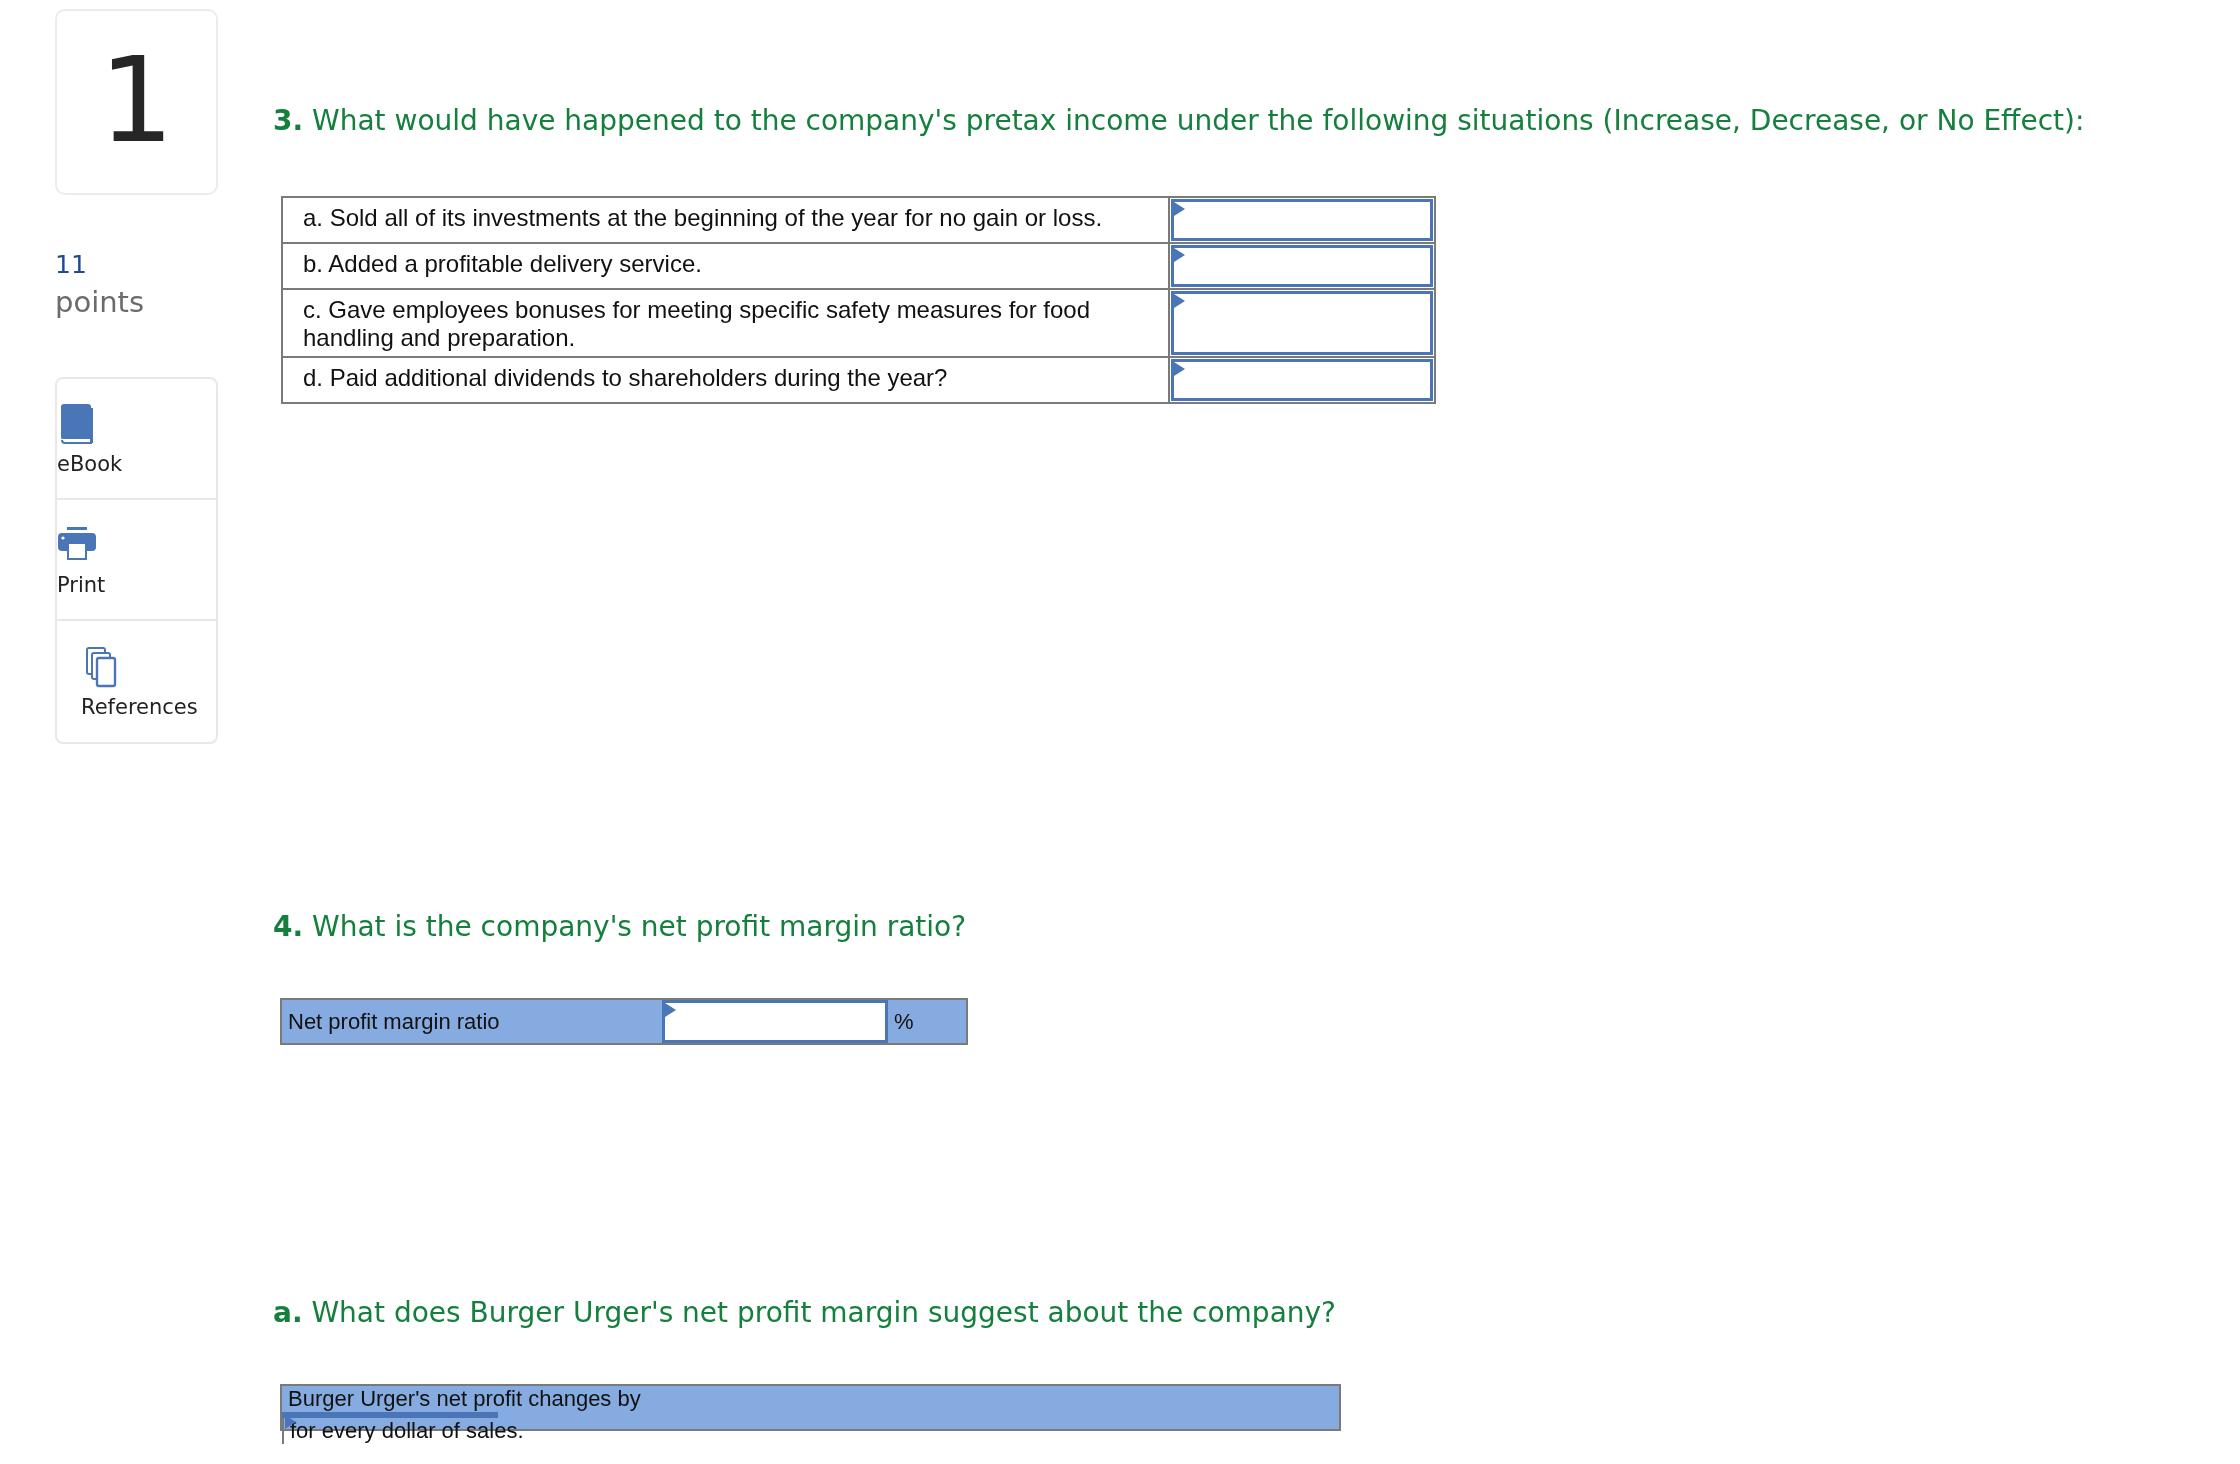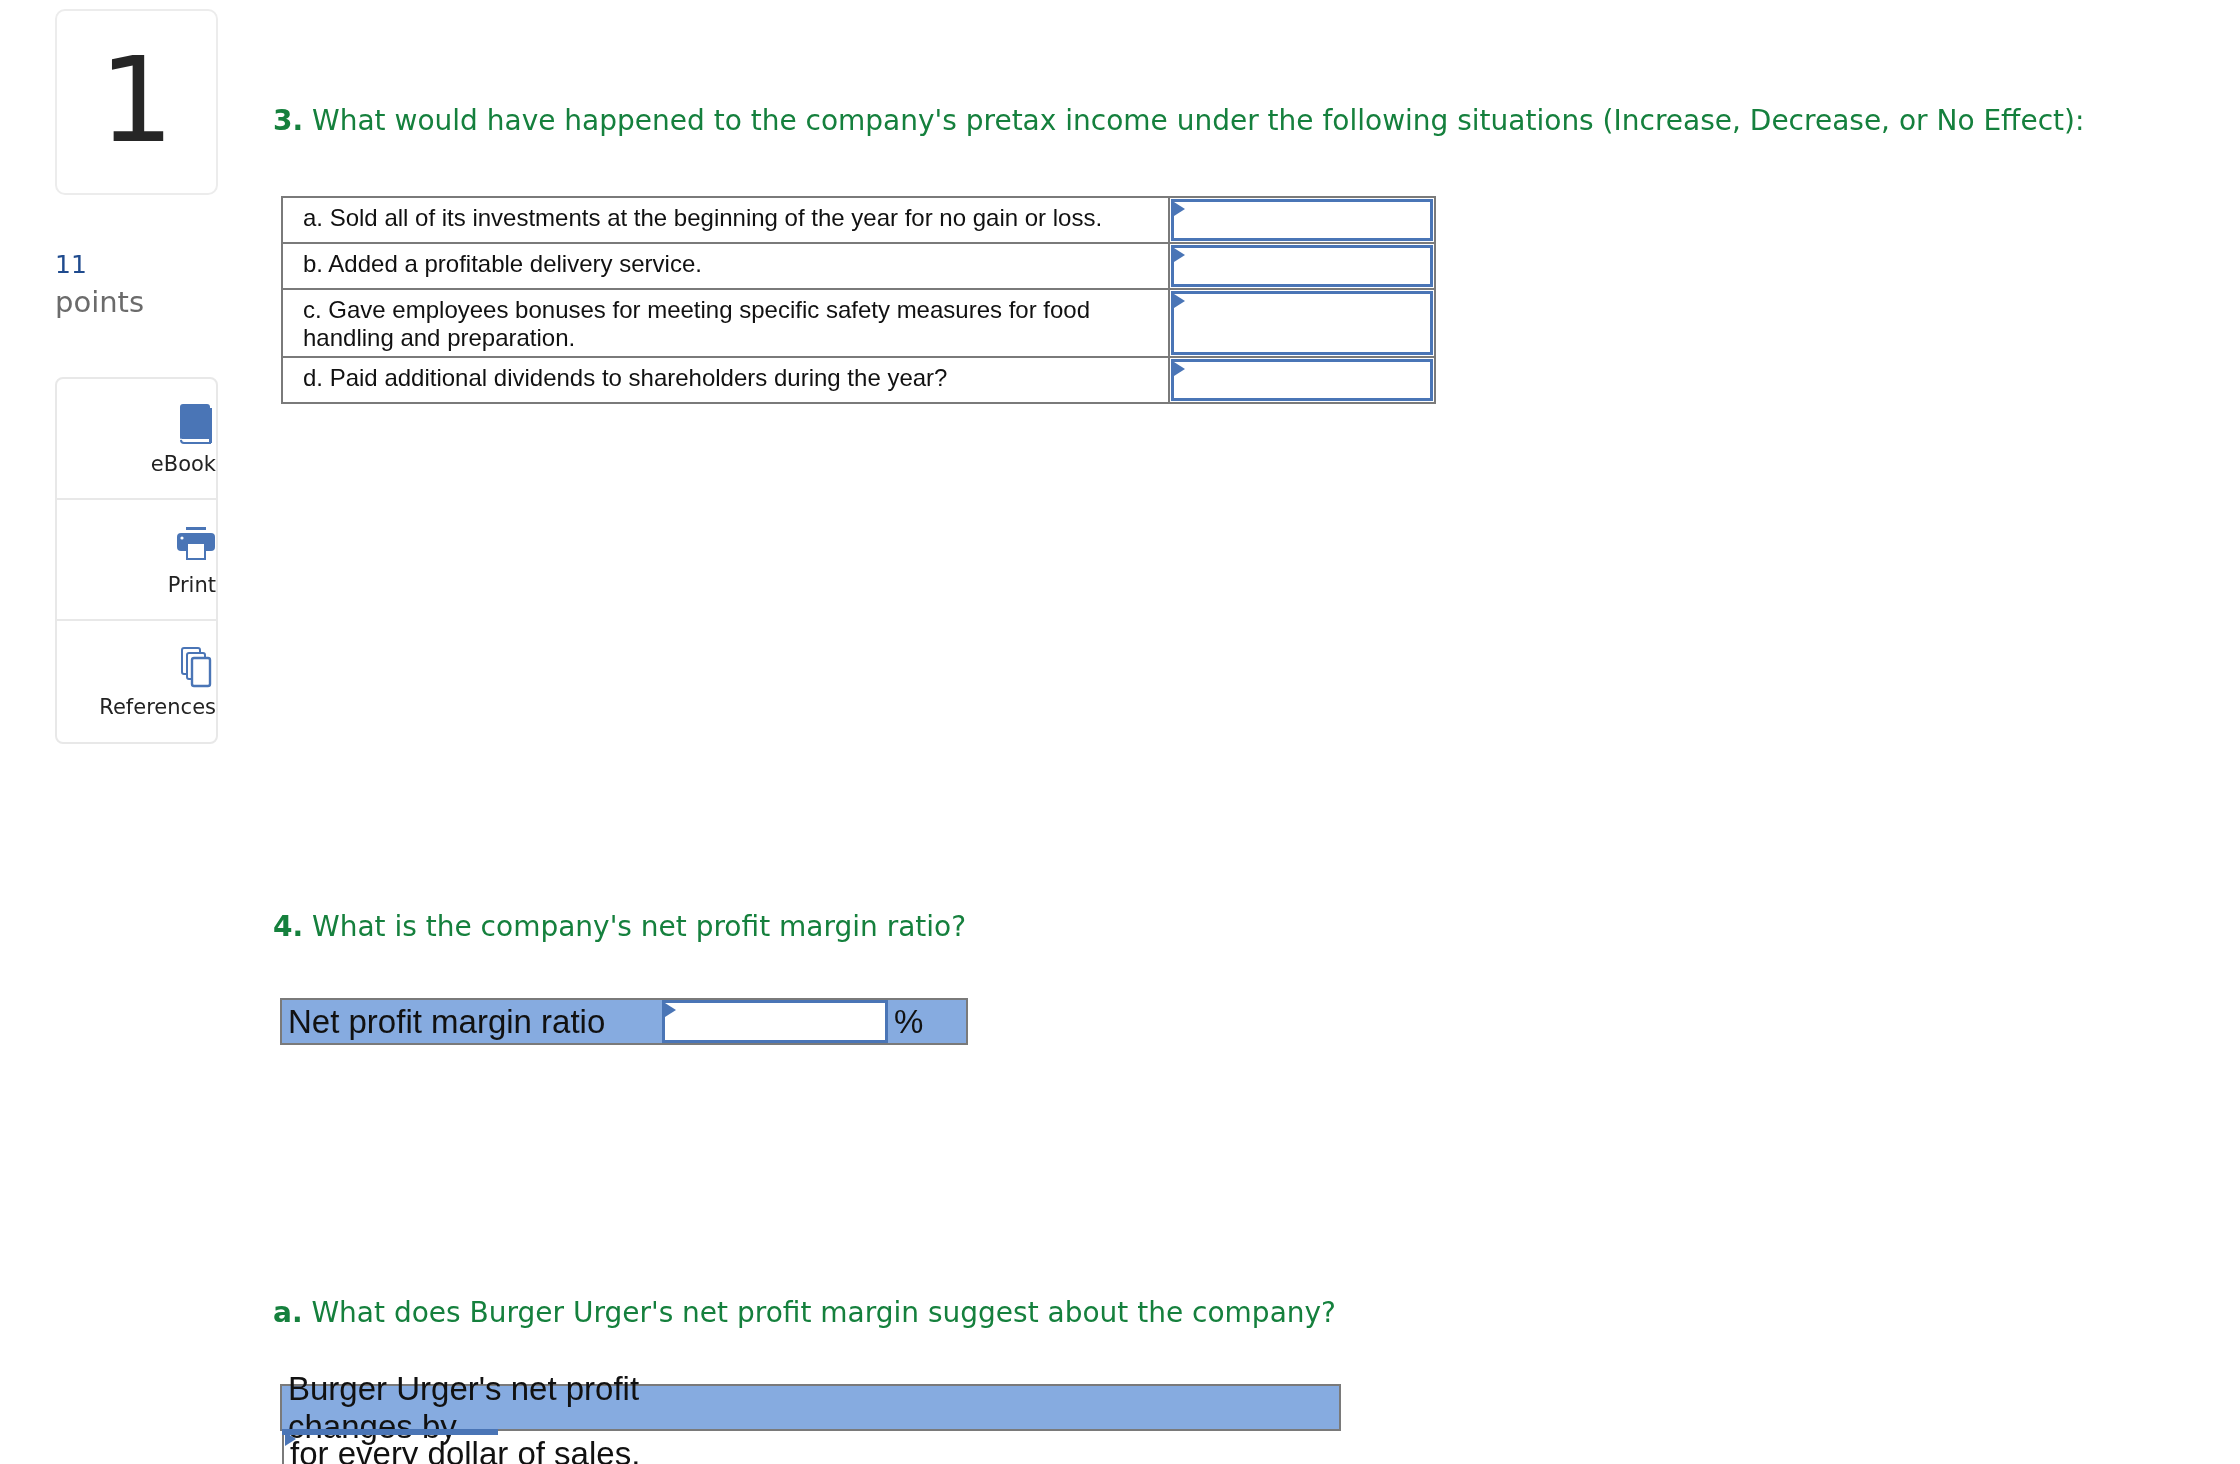--- a/index.html
+++ b/index.html
@@ -14,21 +14,21 @@
   .qnum-box span { font-size: 118px; font-weight: 400; color: #262626; line-height: 1; margin-top: -4px; }
 
   .points-num { position: absolute; left: 55px; top: 250px; font-size: 25px; color: #1f4b8e; }
   .points-lbl { position: absolute; left: 55px; top: 285px; font-size: 29px; color: #6b6b6b; }
 
   .tools {
     position: absolute; left: 55px; top: 377px; width: 163px; height: 367px;
     border: 2px solid #e8e8e8; border-radius: 8px; background: #fff; overflow: hidden;
   }
   .tool {
-    height: 121px; display: flex; flex-direction: column; align-items: flex-end; justify-content: center;
+    height: 121px; display: flex; flex-direction: column; align-items: flex-start; justify-content: center;
     border-bottom: 2px solid #e8e8e8; cursor: pointer;
   }
   .tool:last-child { border-bottom: none; margin-left: 24px; }
   .tool svg { width: 40px; height: 44px; margin-bottom: 6px; }
   .tool .lbl { font-size: 21px; color: #222; }
 
   .heading { position: absolute; left: 273px; font-size: 28px; color: #15803d; font-weight: 400; white-space: nowrap; }
   .heading b { font-weight: 700; }
 
   .situ-table {
@@ -41,21 +41,21 @@
   .ans-input {
     display: block; width: 100%; height: 100%; border: 3px solid #4a75b6; background: #fff; position: relative;
   }
   .tri {
     position: absolute; left: 0; top: 0; width: 0; height: 0;
     border-top: 7px solid transparent; border-bottom: 7px solid transparent; border-left: 11px solid #4a75b6;
   }
 
   .blue-row {
     position: absolute; display: flex; height: 47px; border: 2px solid #7a7a7a; background: #86abe0;
-    font-family: "Liberation Sans", sans-serif; font-size: 33px; color: #111;
+    font-family: "Liberation Sans", sans-serif; font-size: 22px; color: #111;
   }
   .blue-row .cell { display: flex; align-items: center; padding-left: 6px; height: 100%; }
   .blue-row .inp { background: #fff; border: 3px solid #4a75b6; position: relative; height: 100%; }
   .blue-row .sep { border-left: 2px solid #7a7a7a; }
 </style>
 </head>
 <body>
 
 <div class="qnum-box">
   <span>1</span>

